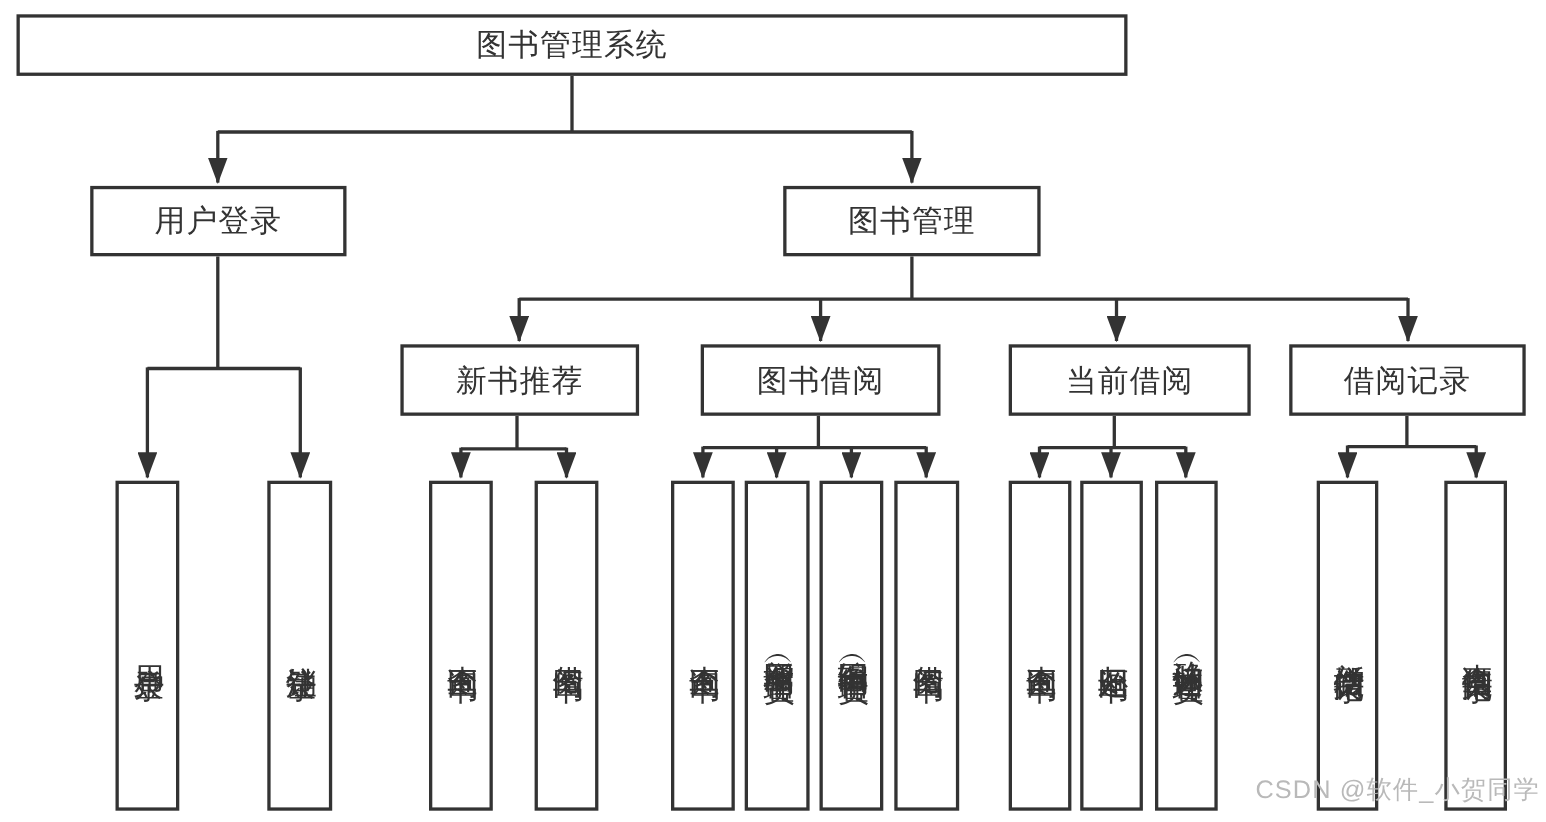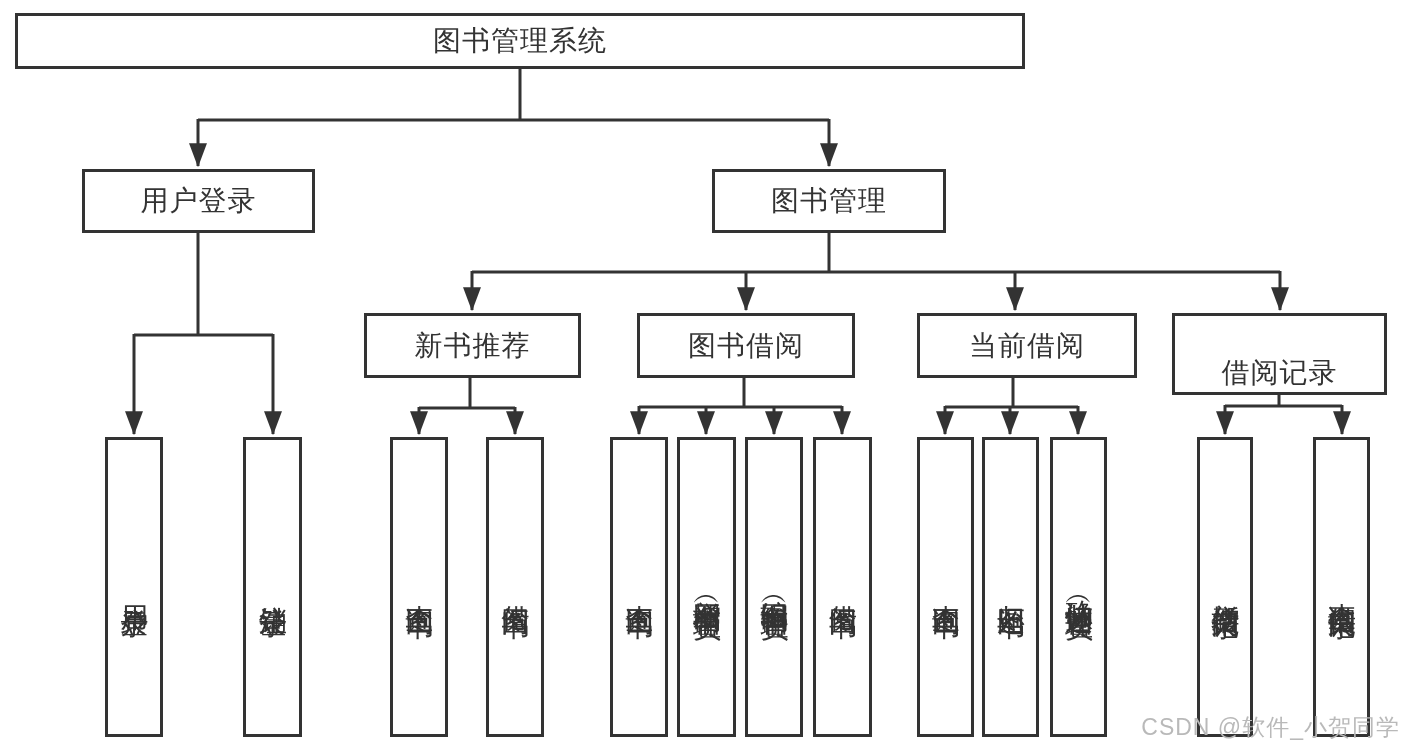--- a/index.html
+++ b/index.html
@@ -33,21 +33,21 @@
     writing-mode: vertical-rl;
     text-orientation: mixed;
     font-size: 28px;
     letter-spacing: 2px;
     line-height: 1;
     color: #333333;
   }
   .watermark {
     position: absolute;
     right: 5px;
-    bottom: 4px;
+    bottom: 14px;
     font-size: 23px;
     letter-spacing: 1px;
     color: #b9b9b9;
     white-space: nowrap;
     z-index: 5;
   }
 </style>
 </head>
 <body>
 
@@ -109,21 +109,21 @@
 
   <div class="box" style="left:364px; top:313px; width:217px; height:65px;">
     <span class="hlabel">新书推荐</span>
   </div>
   <div class="box" style="left:637px; top:313px; width:218px; height:65px;">
     <span class="hlabel">图书借阅</span>
   </div>
   <div class="box" style="left:905px; top:313px; width:220px; height:65px;margin-left:12px;">
     <span class="hlabel">当前借阅</span>
   </div>
-  <div class="box" style="left:1172px; top:313px; width:215px; height:82px;align-items:flex-end;">
+  <div class="box" style="left:1172px; top:313px; width:215px; height:65px;">
     <span class="hlabel">借阅记录</span>
   </div>
 
   <div class="box" style="left:105px; top:437px; width:58px; height:300px;">
     <span class="vlabel">用户登录</span>
   </div>
   <div class="box" style="left:243px; top:437px; width:59px; height:300px;">
     <span class="vlabel">注销登录</span>
   </div>
 

